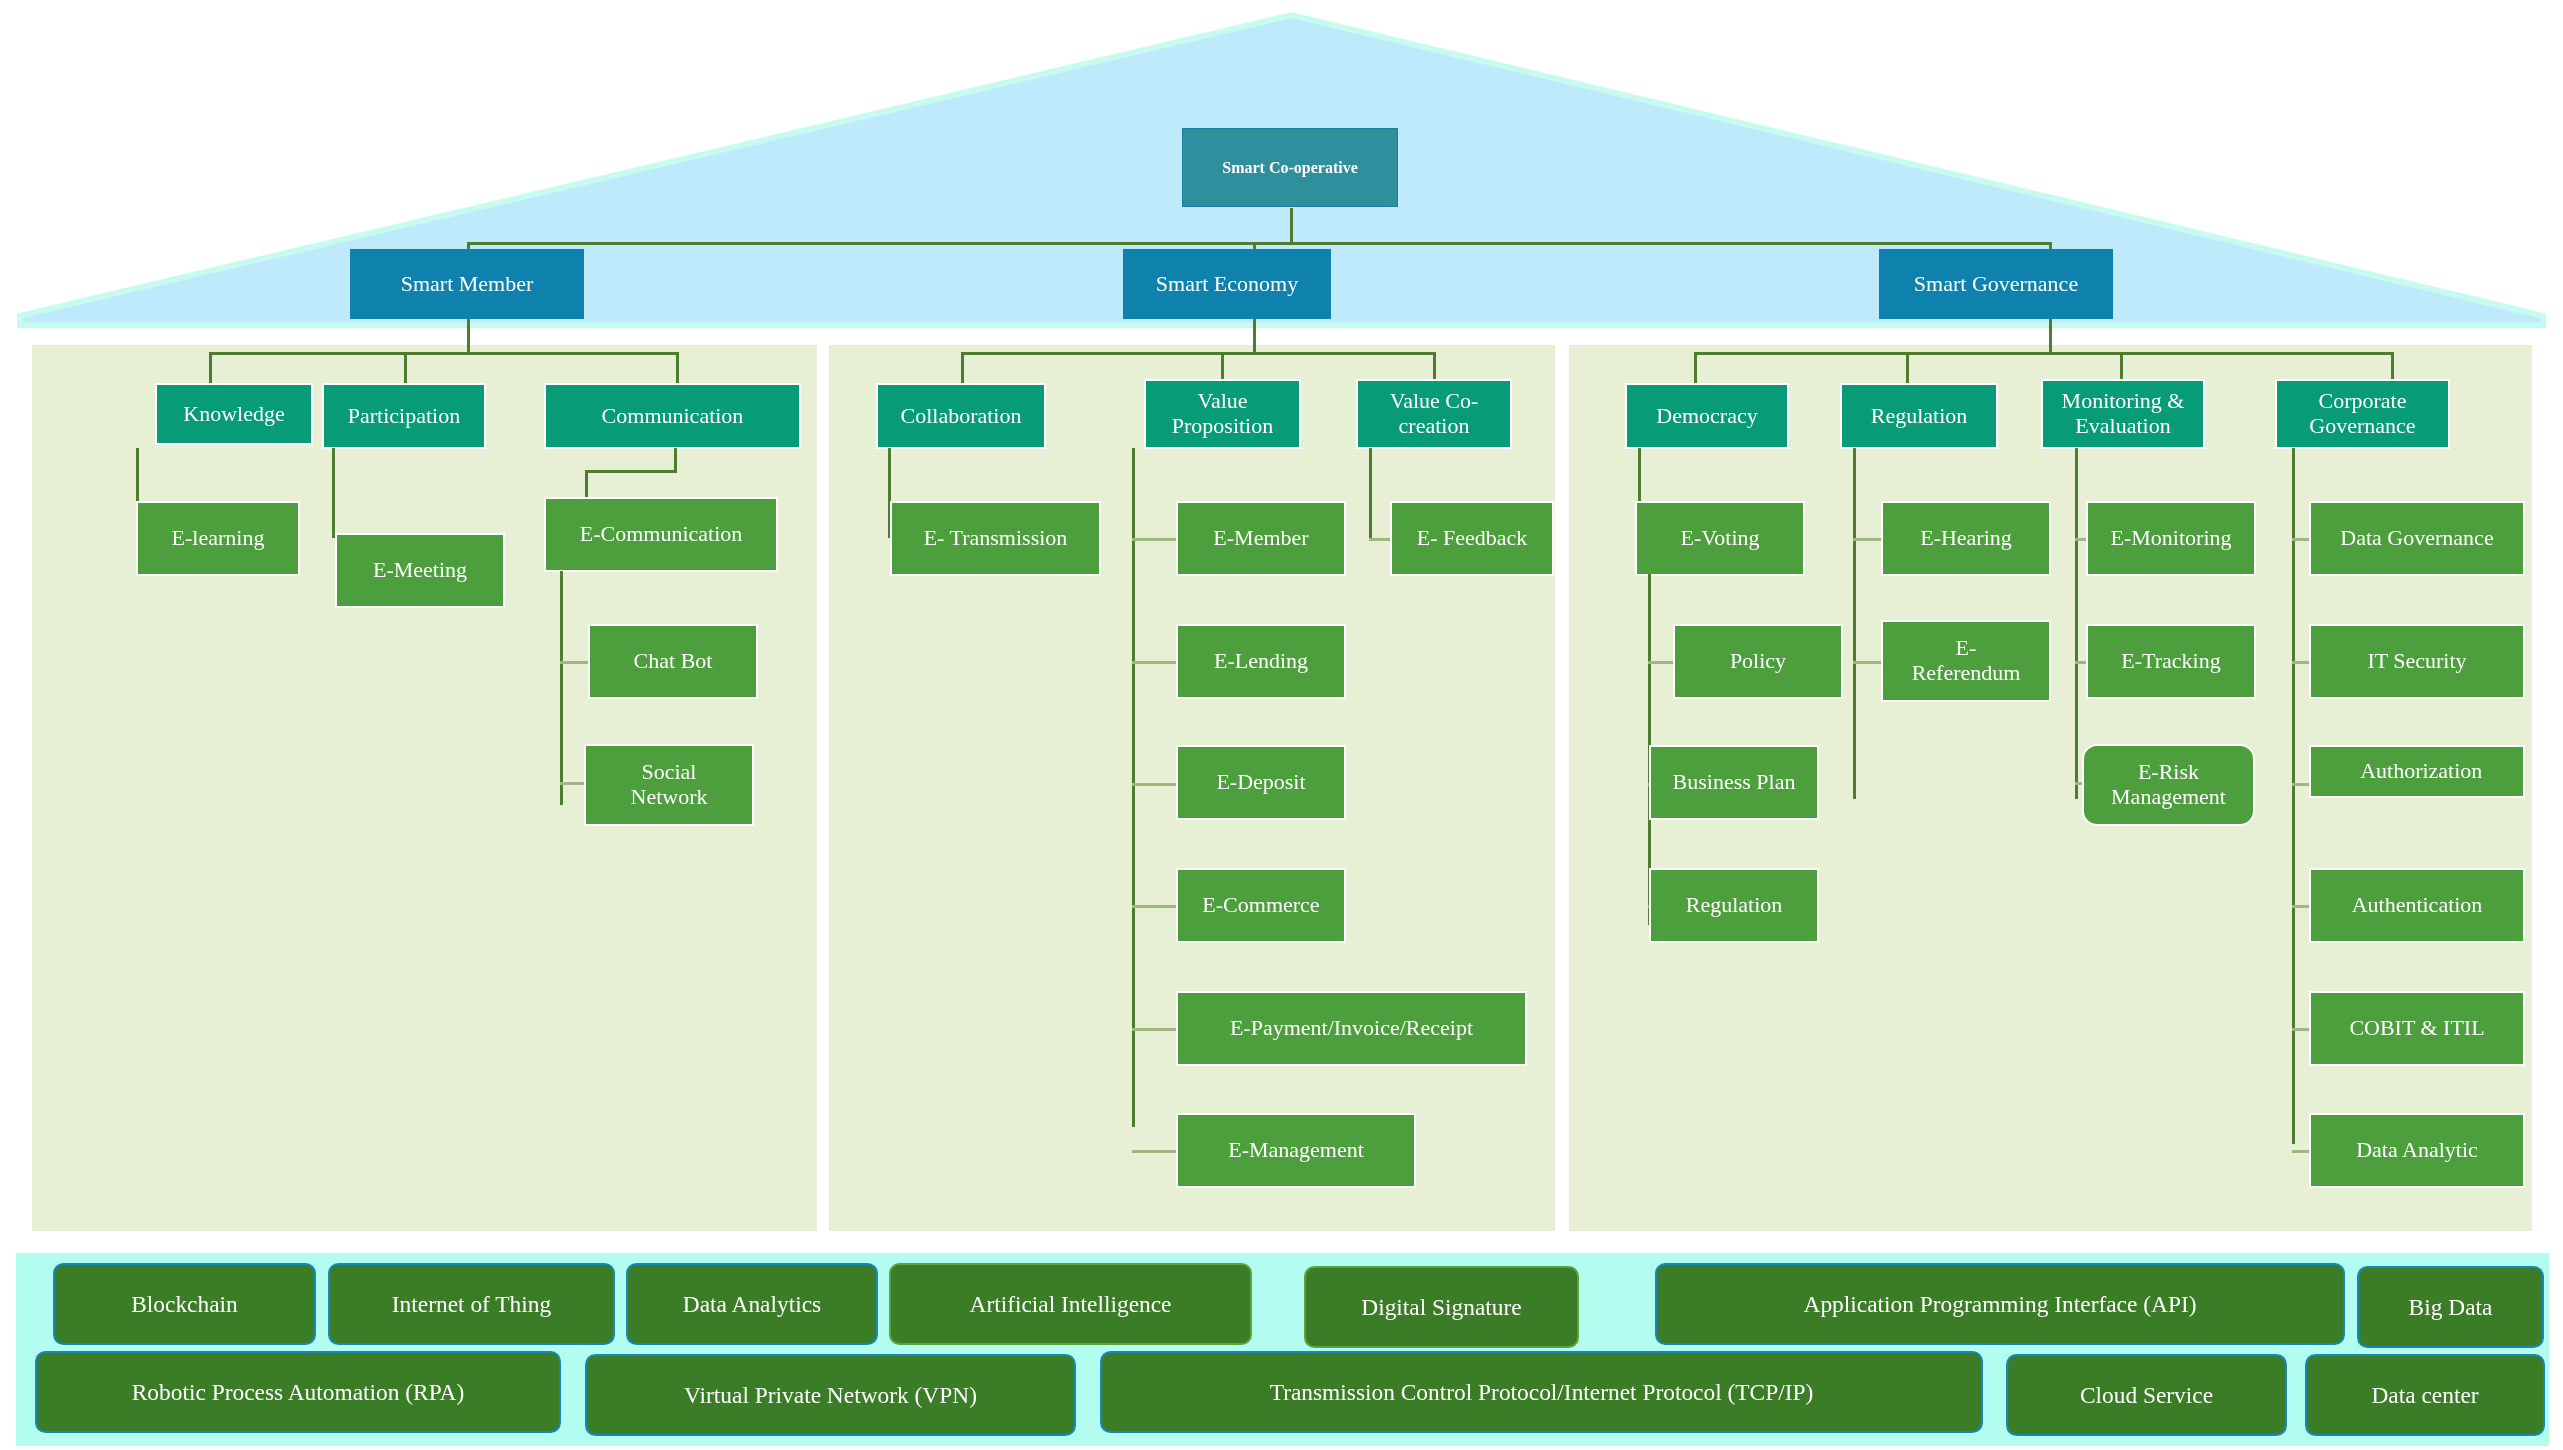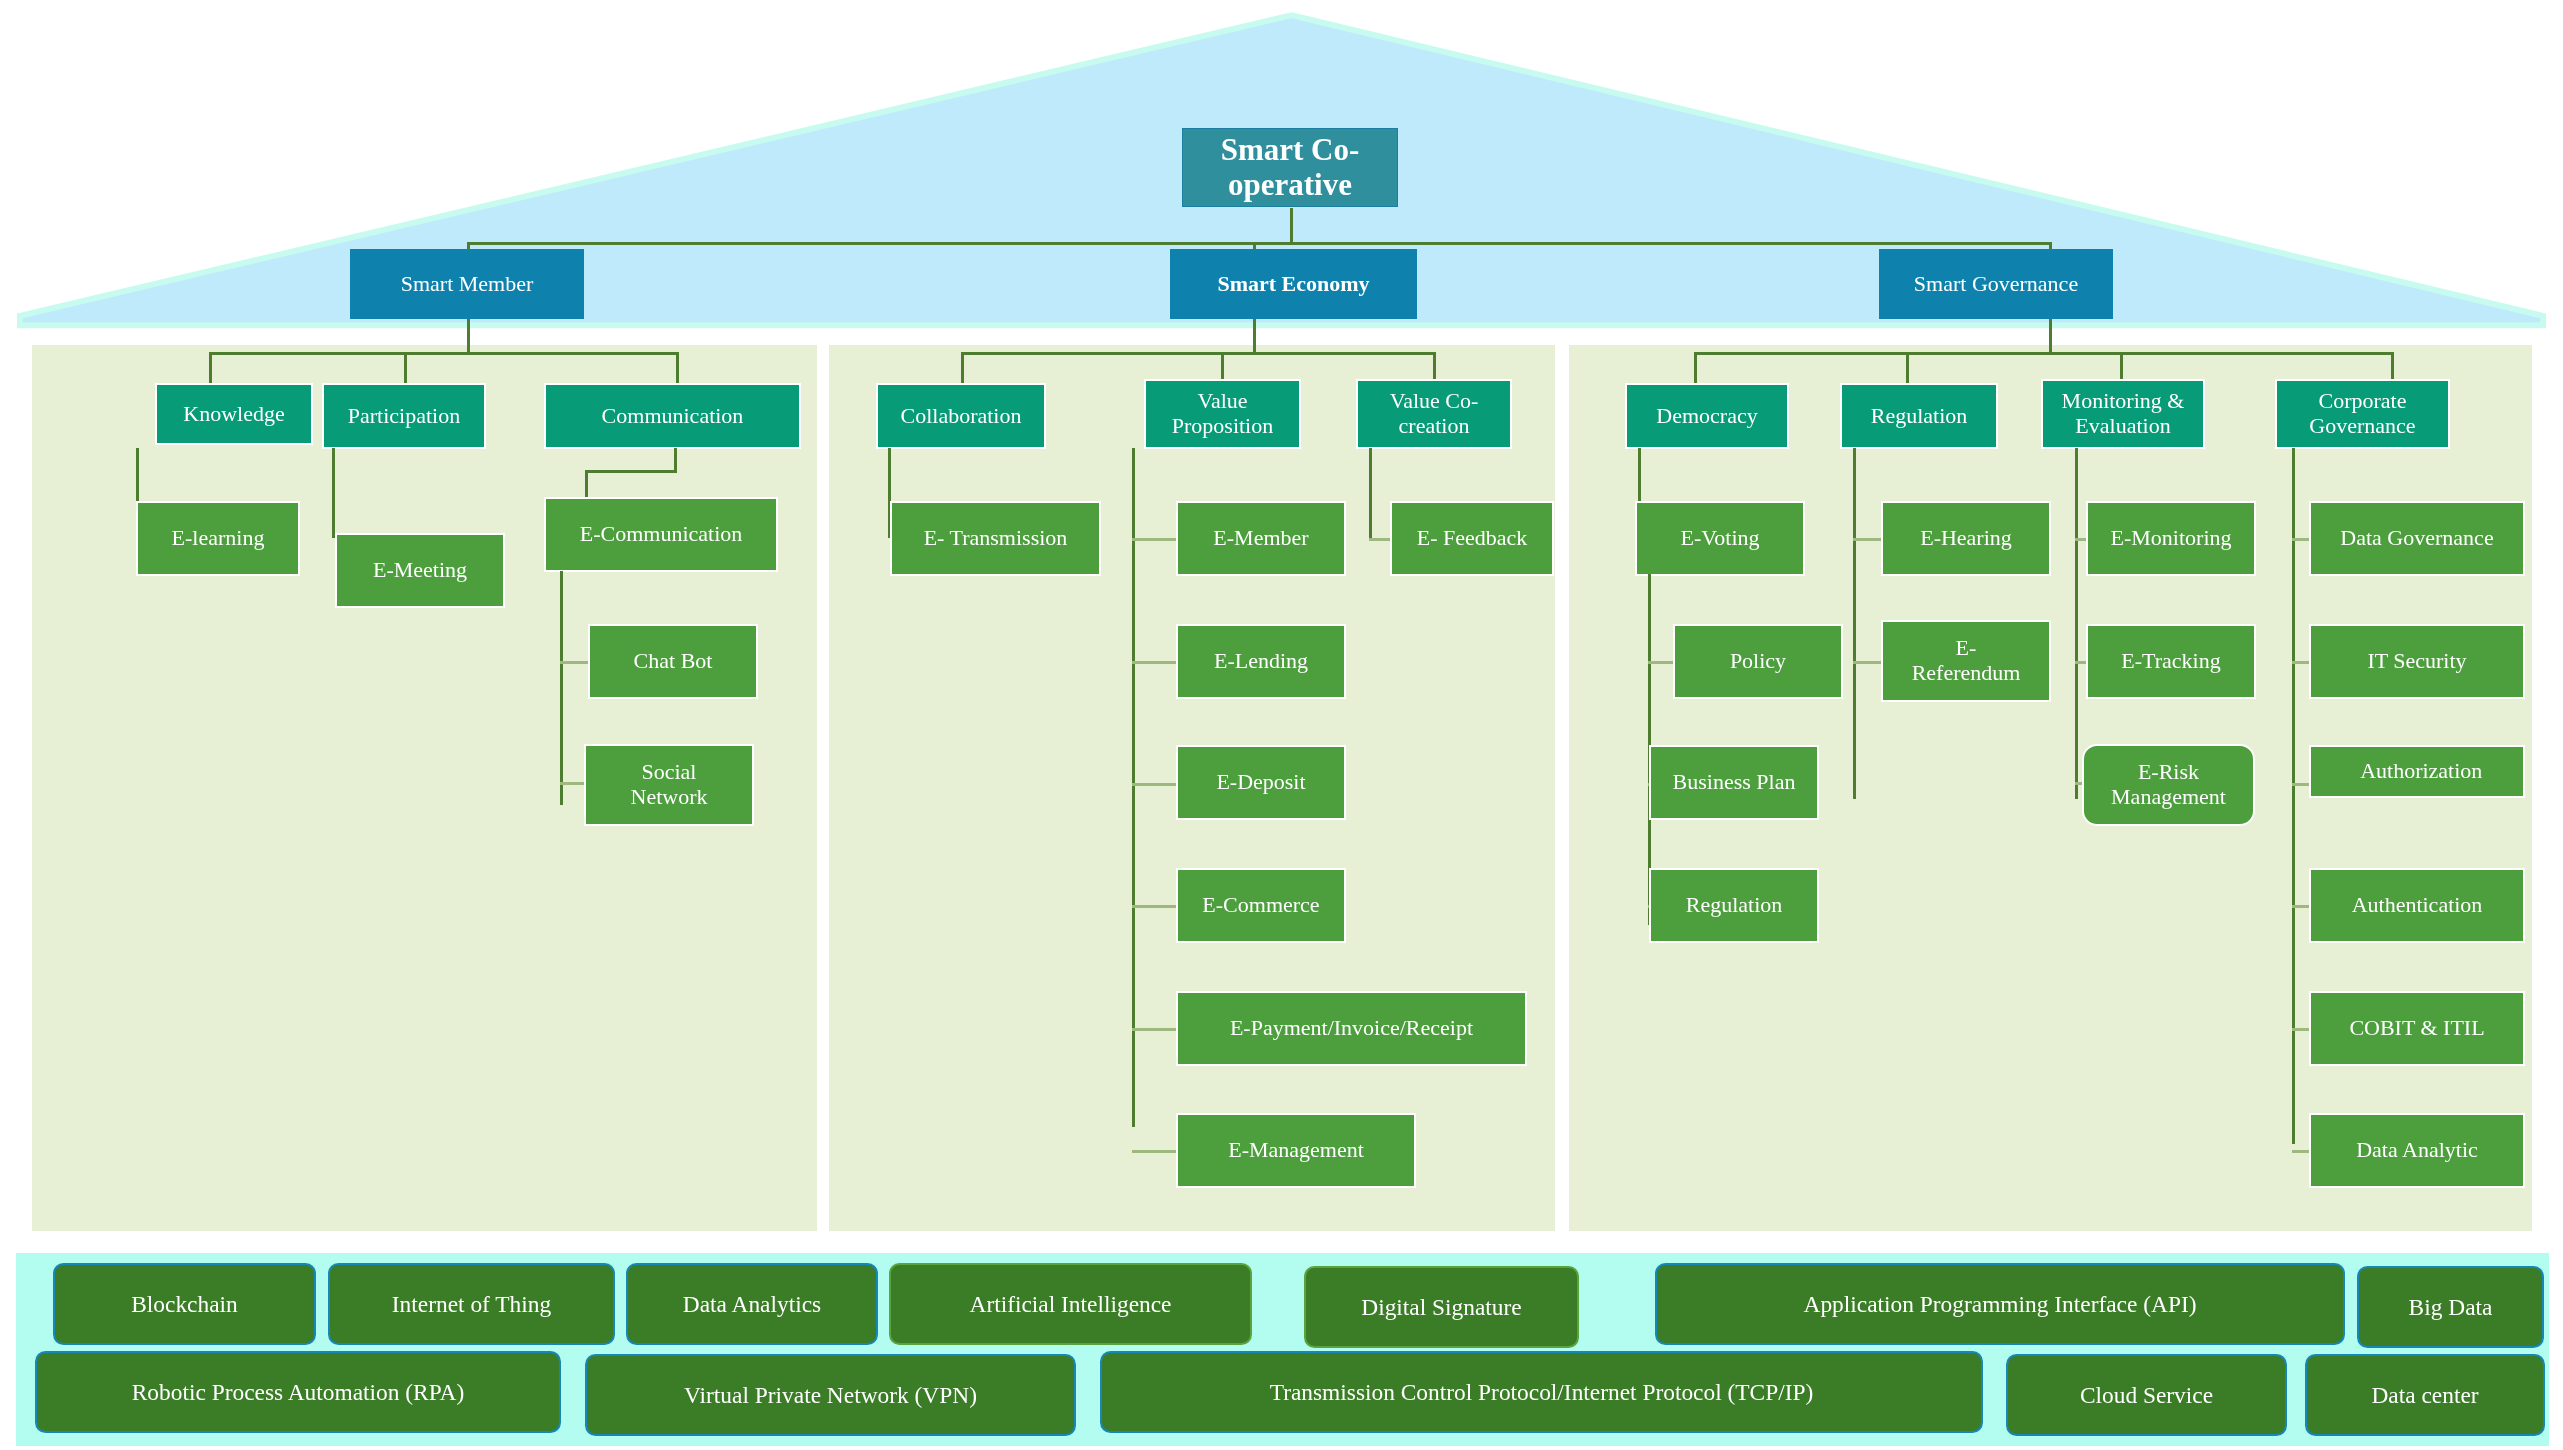--- a/index.html
+++ b/index.html
@@ -18,21 +18,21 @@
   .box{
     position:absolute;
     box-sizing:border-box;
     display:flex;align-items:center;justify-content:center;
     text-align:center;
     color:#ffffff;
     line-height:1.12;
     border:2.3px solid #ffffff;
     padding:0 3.5px;
   }
-  .lvl1{background:#2f8f9d;border:1.8px solid #1c7ea1;font-weight:bold;font-size:31px;}
+  .lvl1{background:#2f8f9d;border:1.8px solid #1c7ea1;font-weight:bold;font-size:16px;}
   .lvl2{background:#0e82ad;border:none;font-size:22px;}
   .lvl3{background:#089b77;font-size:22px;}
   .lvl4{background:#4d9f3e;font-size:22px;}
   
   .ln{position:absolute;background:#4e7d31;}
   .lnh{height:2.3px;}
   .lnv{width:2.3px;}
   .lnh-lt{height:2.9px;background:#9db97f;}
   
   .footer{
@@ -69,21 +69,21 @@
 
   <div class="ln lnv" style="left:1290px;top:208px;width:2.9px;height:37px;"></div>
 
   <div class="ln lnh" style="left:468px;top:242px;width:1582px;height:2.9px;"></div>
 
   <div class="ln lnv" style="left:467px; top:242px;width:2.9px;height:23.4px;"></div>
   <div class="ln lnv" style="left:1253px;top:242px;width:2.9px;height:23.4px;"></div>
   <div class="ln lnv" style="left:2049px;top:242px;width:2.9px;height:23.4px;"></div>
 
   <div class="box lvl2" style="left:350px; top:249px;width:234px;height:70px;">Smart Member</div>
-  <div class="box lvl2" style="left:1170px;top:249px;width:247px;height:70px;font-weight:bold;">Smart Economy</div>
+  <div class="box lvl2" style="left:1123px;top:249px;width:208px;height:70px;">Smart Economy</div>
   <div class="box lvl2" style="left:1879px;top:249px;width:234px;height:70px;">Smart Governance</div>
 
   <div class="box lvl1" style="left:1182px;top:128px;width:216px;height:79px;">Smart Co-operative</div>
 
   <div class="ln lnv" style="left:467px;top:319px;width:2.9px;height:35px;"></div>
   <div class="ln lnh" style="left:211px;top:352px;width:468px;height:2.9px;"></div>
   <div class="ln lnv" style="left:209px;top:352px;width:2.9px;height:36px;"></div>
   <div class="ln lnv" style="left:404px;top:352px;width:2.9px;height:36px;"></div>
   <div class="ln lnv" style="left:676px;top:352px;width:2.9px;height:36px;"></div>
 

